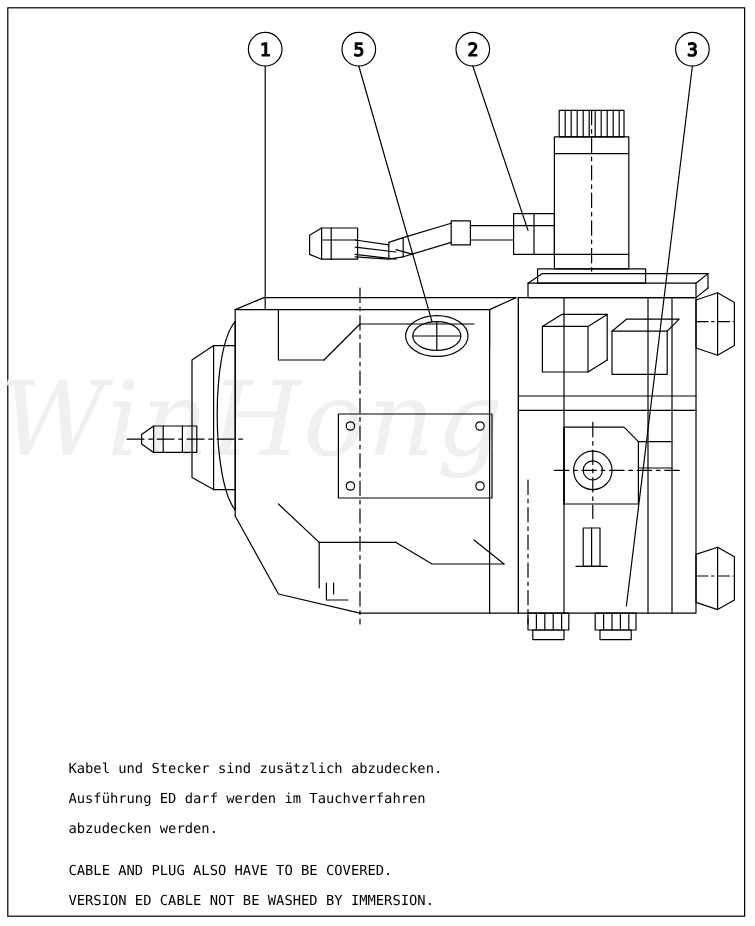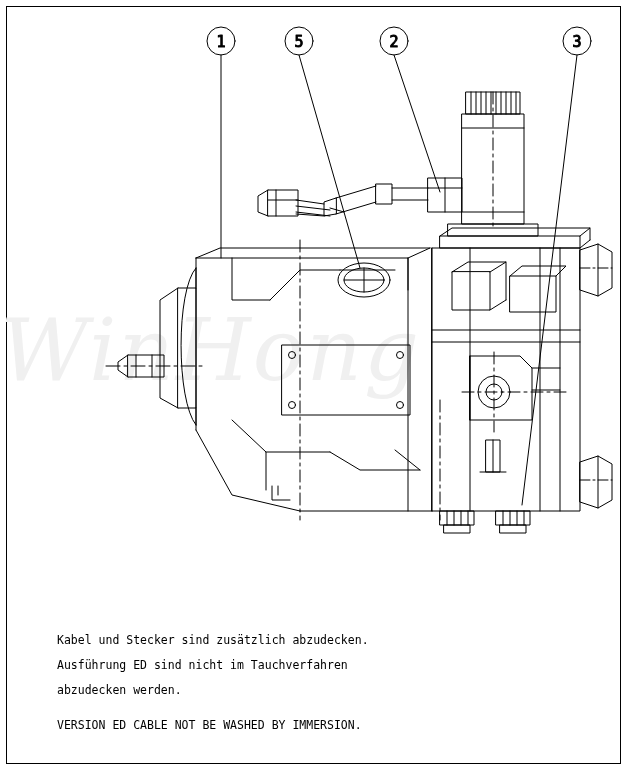--- a/index.html
+++ b/index.html
@@ -283,19 +283,20 @@
 
       <text class="callout-num" x="221" y="42">1</text>
       <text class="callout-num" x="299" y="42">5</text>
       <text class="callout-num" x="394" y="42">2</text>
       <text class="callout-num" x="577" y="42">3</text>
     </g>
   </svg>
 
   <div class="notes">
     <div class="note-line">Kabel und Stecker sind zusätzlich abzudecken.</div>
-    <div class="note-line">Ausführung ED sind nicht im Tauchverfahren</div>
+    <div class="note-line">Ausführung ED darf werden im Tauchverfahren</div>
     <div class="note-line">abzudecken werden.</div>
     <div class="note-gap"></div>
+    <div class="note-line">CABLE AND PLUG ALSO HAVE TO BE COVERED.</div>
     <div class="note-line">VERSION ED CABLE NOT BE WASHED BY IMMERSION.</div>
   </div>
 
 </div>
 
 </body></html>

